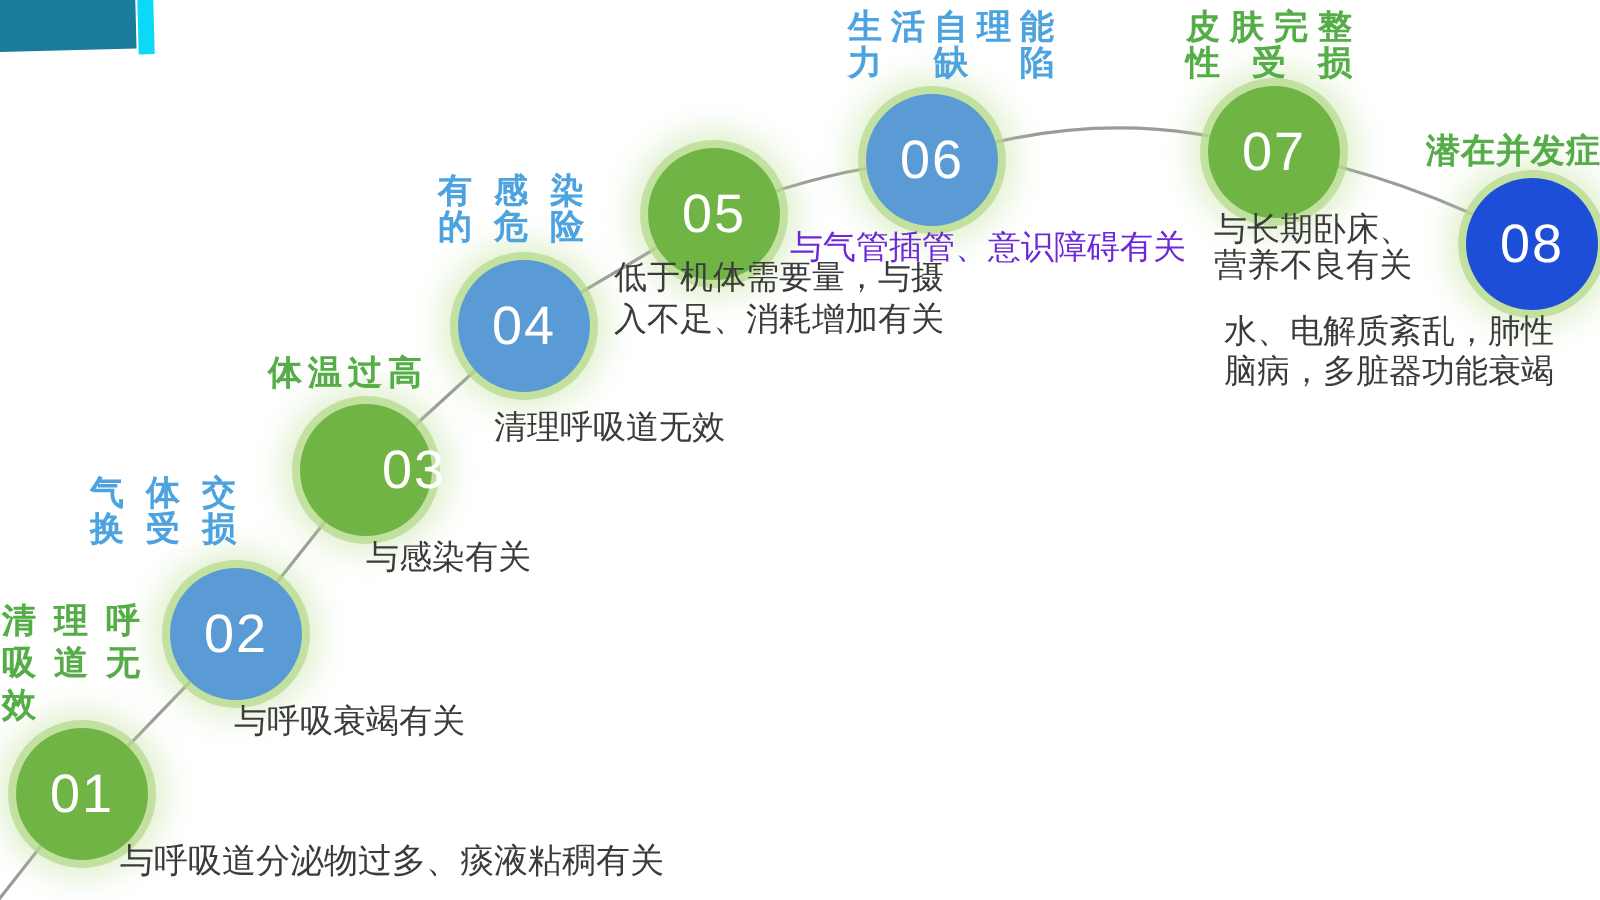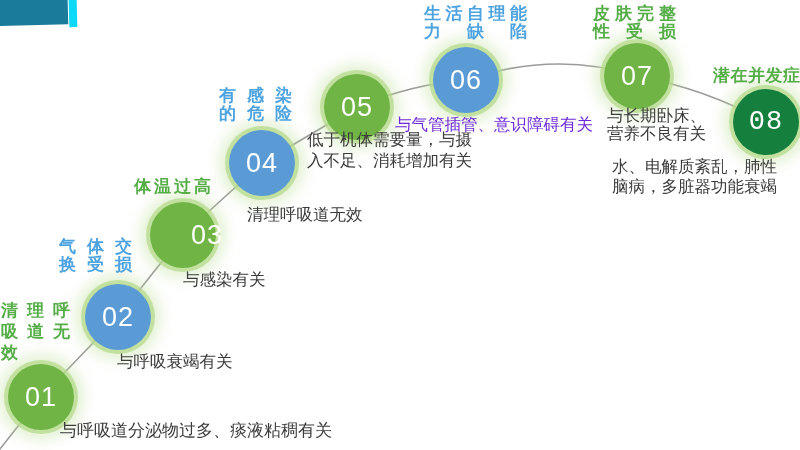--- a/index.html
+++ b/index.html
@@ -27,21 +27,21 @@
   .c5{left:324px;top:74px;}
   .c6{left:433px;top:47px;}
   .c7{left:604px;top:43px;}
   .c8{left:733px;top:89px;}
   
   .title{
     position:absolute;font-size:17px;font-weight:bold;letter-spacing:3px;
     line-height:18px;text-align:justify;text-align-last:justify;white-space:pre-line;
   }
   .t1{left:1px;top:300px;width:72px;line-height:21px;}
-  .t2{left:59px;top:238px;width:76px;}
+  .t2{left:45px;top:238px;width:76px;}
   .t3{left:134px;top:178px;white-space:nowrap;text-align:left;text-align-last:auto;}
   .t4{left:219px;top:87px;width:76px;}
   .t5{left:313px;top:51px;white-space:nowrap;text-align:left;text-align-last:auto;}
   .t6{left:424px;top:5px;width:106px;}
   .t7{left:593px;top:5px;width:86px;}
   .t8{left:713px;top:67px;white-space:nowrap;text-align:left;text-align-last:auto;letter-spacing:0.5px;}
   
   .desc{position:absolute;font-size:16.5px;line-height:20px;white-space:pre-line;}
   .d1{left:60px;top:421px;white-space:nowrap;font-size:17px;}
   .d2{left:117px;top:351px;white-space:nowrap;}
@@ -102,20 +102,20 @@
   <div class="title t6" style="color: rgb(77, 163, 224);">生活自理能力缺陷</div>
   <div class="desc d6" style="color: #6d28d9;">与气管插管、意识障碍有关</div>
 
   <div class="circle c7" style="background-color: rgb(111, 180, 69);">
     <span class="num" style="color: rgb(255, 255, 255);">07</span>
   </div>
   <div class="title t7" style="color: rgb(85, 173, 71);">皮肤完整性受损</div>
   <div class="desc d7" style="color: rgb(59, 59, 59);">与长期卧床、
 营养不良有关</div>
 
-  <div class="circle c8" style="background-color: #15803d; font-family: Liberation Mono, monospace;">
+  <div class="circle c8" style="background-color: #1d4ed8;">
     <span class="num" style="color: rgb(255, 255, 255);">08</span>
   </div>
   <div class="title t8" style="color: rgb(85, 173, 71);">潜在并发症</div>
   <div class="desc d8" style="color: rgb(59, 59, 59);">水、电解质紊乱，肺性
 脑病，多脏器功能衰竭</div>
 
 </div>
 
 </body></html>

